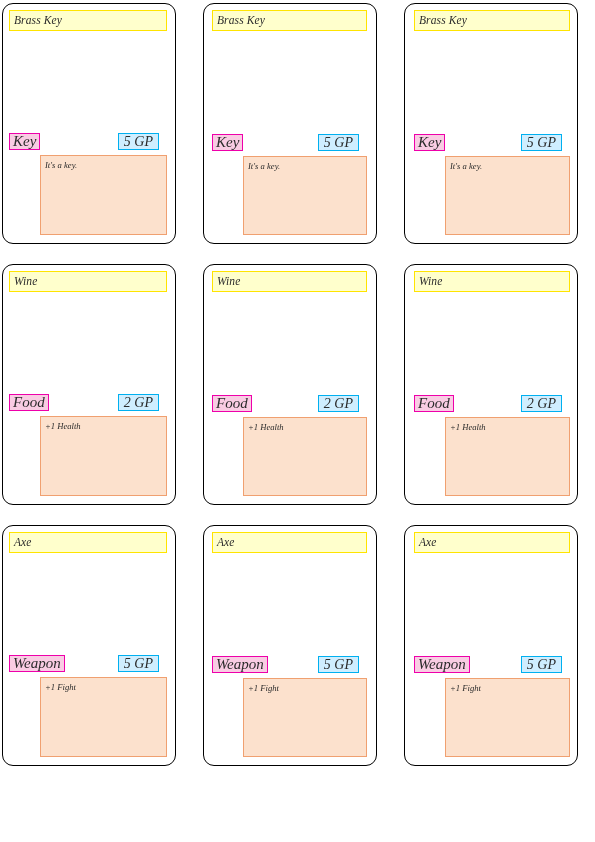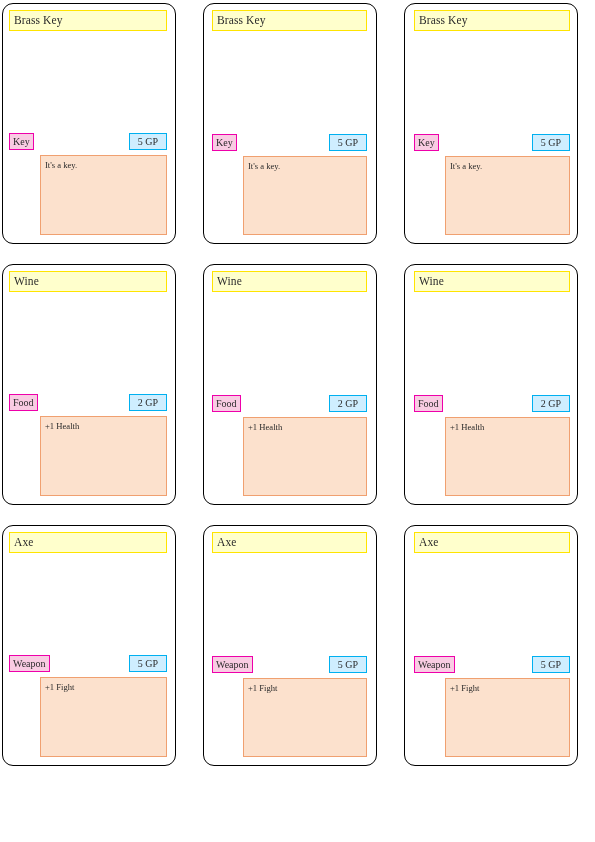--- a/index.html
+++ b/index.html
@@ -15,20 +15,21 @@
     font-family: "Liberation Serif", "DejaVu Serif", serif;
     overflow: hidden;
   }
 
   #sheet {
     position: absolute;
     left: 0;
     top: 0;
     width: 595px;
     height: 754px;
+    font-style: italic;
   }
 
   .card-grid {
     position: absolute;
     left: 2px;
     top: 3px;
     width: 591px;
     display: grid;
     grid-template-columns: repeat(3, 174px);
     grid-template-rows: repeat(3, 241px);
@@ -87,39 +88,39 @@
     position: absolute;
     left: 0;
     top: 0;
     height: 17px;
     box-sizing: border-box;
     border: 1.4px solid #ee00aa;
     background: #f9cce3;
     display: flex;
     align-items: center;
     padding: 0 3px;
-    font-size: 10px;
+    font-size: 15px;
     line-height: 1;
     color: #2b2b2b;
   }
 
   .price-badge {
     position: absolute;
-    right: 0;
+    right: 8px;
     top: 0;
     height: 17px;
     box-sizing: border-box;
     border: 1.4px solid #00b0f0;
     background: #cfeeff;
     display: flex;
     align-items: center;
     justify-content: center;
     padding: 0 5px;
     min-width: 38px;
-    font-size: 10px;
+    font-size: 14px;
     line-height: 1;
     color: #2b2b2b;
   }
 
   .desc-box {
     position: absolute;
     left: 0;
     right: 0;
     top: 145px;
     bottom: 2px;

